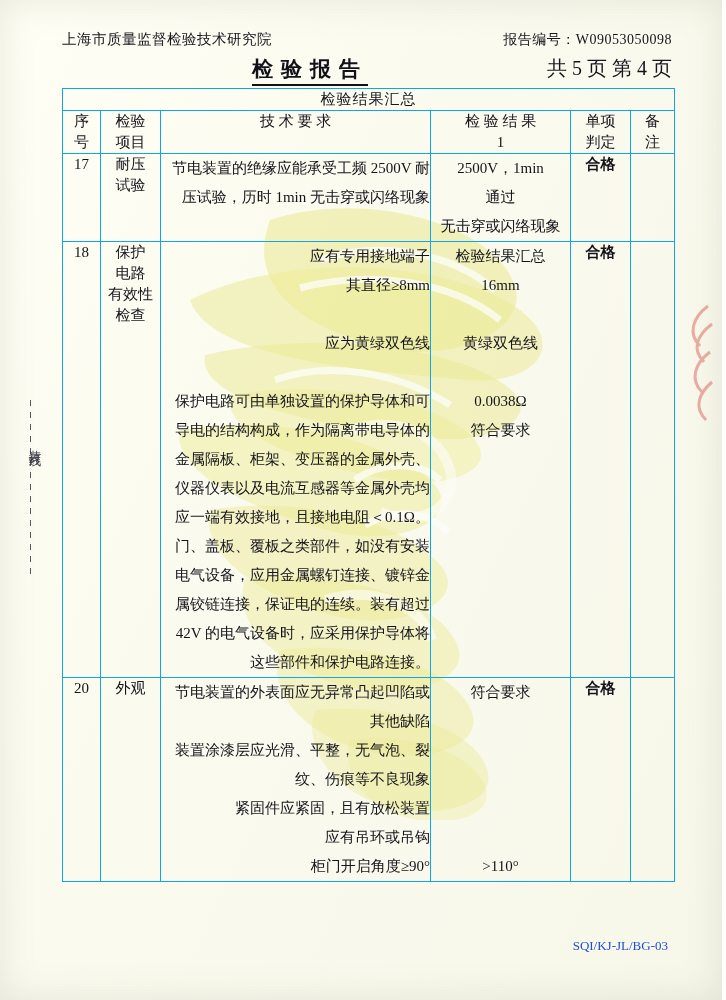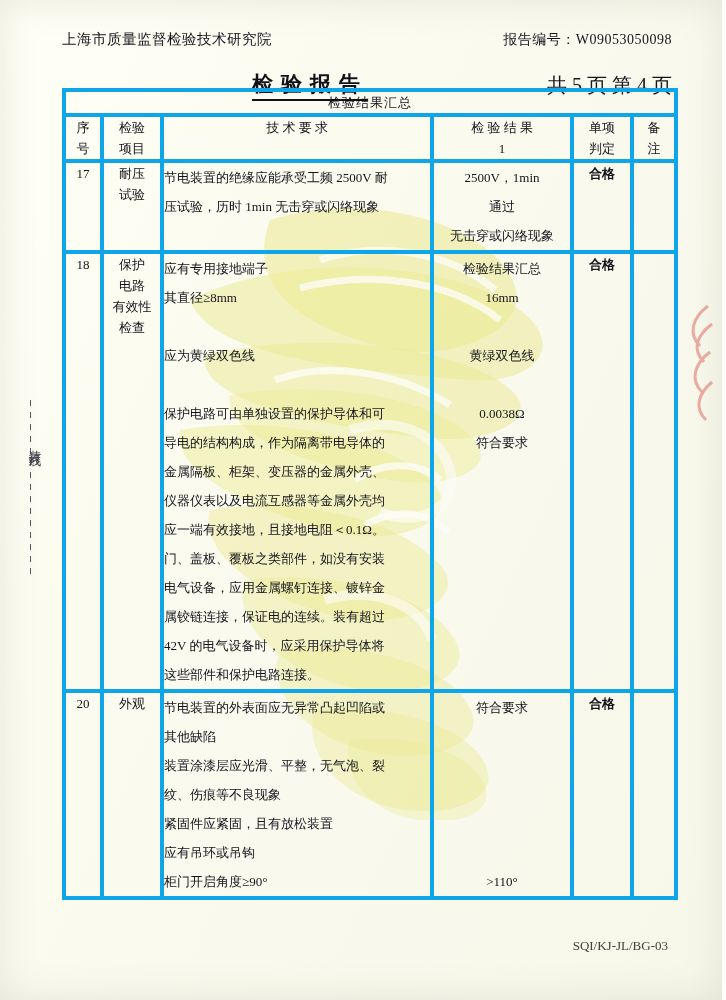--- a/index.html
+++ b/index.html
@@ -74,22 +74,22 @@
     align-items: flex-end;
     font-size: 14.5px;
     color: #15151c;
     letter-spacing: 0.5px;
   }
   .hdr-org { font-family: "Liberation Serif", serif; }
   .hdr-report-no { font-size: 14px; }
   .hdr-line2 {
     display: flex;
     justify-content: space-between;
-    align-items: center;
-    margin-top: 21px;
+    align-items: flex-start;
+    margin-top: 6px;
   }
   .hdr-title {
     font-size: 21px;
     font-weight: bold;
     letter-spacing: 8px;
     margin-left: 190px;
     color: #111119;
     border-bottom: 2px solid #111119;
     padding-bottom: 1px;
   }
@@ -101,25 +101,25 @@
 
   table.report {
     position: absolute;
     left: 62px;
     top: 88px;
     width: 612px;
     border-collapse: collapse;
     table-layout: fixed;
   }
   table.report td, table.report th {
-    border: 4px solid #0ea5e9;
+    border: 1px solid #0ea5e9;
     padding: 0;
     vertical-align: top;
     color: #14141b;
-    font-size: 13px;
+    font-size: 15px;
     line-height: 21px;
     background: transparent;
   }
   .summary-cell {
     text-align: center;
     font-size: 14px;
     padding: 3px 0 4px 0;
     letter-spacing: 1px;
   }
   .th-c {
@@ -138,38 +138,38 @@
   .item-col {
     text-align: center;
     padding-top: 7px;
     font-size: 13.5px;
     line-height: 29px;
   }
   .item-col span { display: block; }
   .req-col p, .res-col p {
     margin: 0;
   }
-  .req-col { padding: 7px 8px 10px 10px; }
+  .req-col { padding: 7px 8px 10px 10px; text-align: right; }
   .req-col p { line-height: 29px; }
   .res-col { padding: 7px 6px 10px 6px; text-align: center; }
   .res-col p { line-height: 29px; }
   .verdict-col {
     text-align: center;
     padding-top: 7px;
     font-size: 13.5px;
     font-weight: bold;
   }
   .note-col { }
 
   .footer-code {
     position: absolute;
     right: 58px;
     bottom: 46px;
     font-size: 13px;
-    color: #404040;
+    color: #1d4ed8;
     font-family: "Liberation Serif", serif;
   }
 
   .side-mark {
     position: absolute;
     left: 26px;
     top: 440px;
     font-size: 12.5px;
     color: #3a3a44;
     letter-spacing: 2px;

